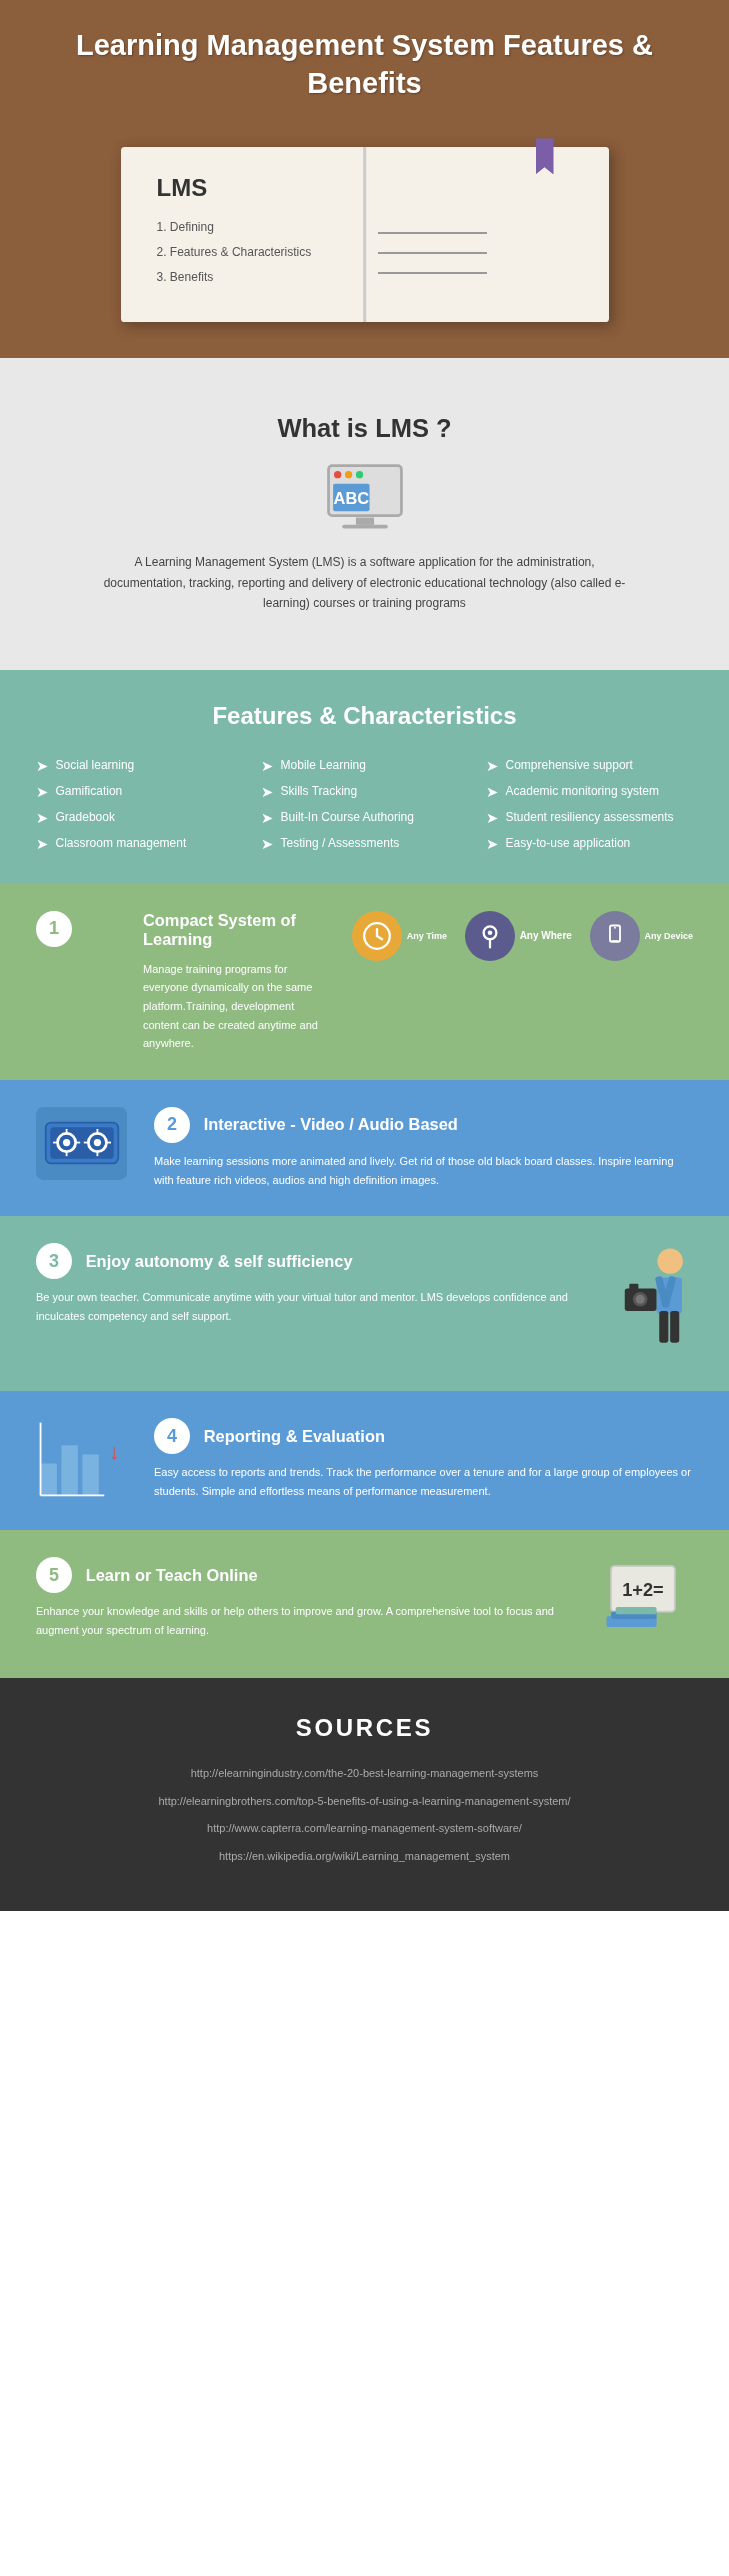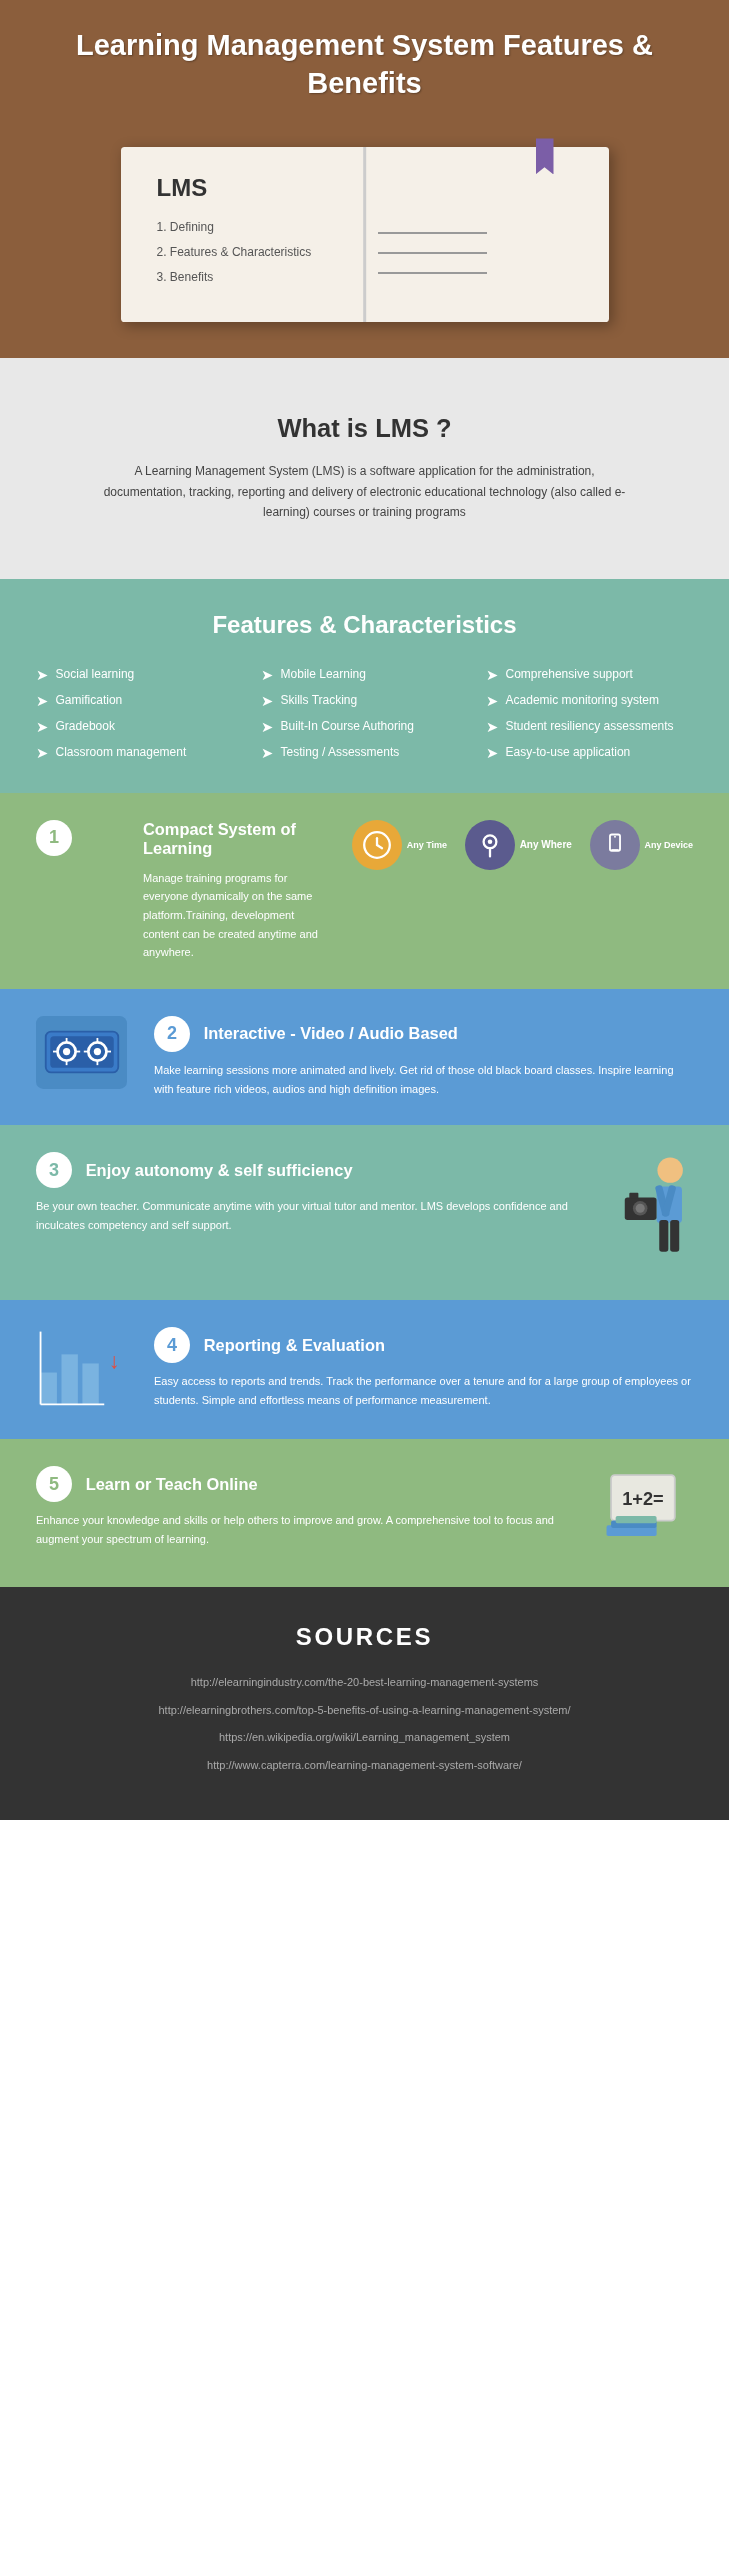--- a/index.html
+++ b/index.html
@@ -358,20 +358,32 @@
       <div class="book-line"></div>
       <div class="book-line"></div>
       <div class="book-line"></div>
     </div>
   </div>
 </div>
 
 <div class="what-section">
   <h2>What is LMS ?</h2>
 
+  <div style="display:flex;justify-content:center;margin-bottom:18px;">
+    <svg width="82" height="73" viewBox="0 0 90 80">
+      <rect x="5" y="5" width="80" height="55" rx="4" fill="#ddd" stroke="#aaa" stroke-width="3"></rect>
+      <circle cx="15" cy="15" r="4" fill="#e74c3c"></circle>
+      <circle cx="27" cy="15" r="4" fill="#f39c12"></circle>
+      <circle cx="39" cy="15" r="4" fill="#2ecc71"></circle>
+      <rect x="10" y="25" width="40" height="30" rx="2" fill="#5b9bd5"></rect>
+      <text x="30" y="47" text-anchor="middle" font-size="18" font-weight="900" fill="#fff">ABC</text>
+      <rect x="35" y="62" width="20" height="8" fill="#aaa"></rect>
+      <rect x="20" y="70" width="50" height="4" rx="2" fill="#aaa"></rect>
+    </svg>
+  </div>
   <p>A Learning Management System (LMS) is a software application for the administration, documentation, tracking, reporting and delivery of electronic educational technology (also called e-learning) courses or training programs</p>
 </div>
 
 <div class="features-section">
   <h2>Features &amp; Characteristics</h2>
   <div class="features-grid">
 
     <div class="feature-item">
       <span class="feature-arrow">➤</span>
       <span>Social learning</span>
@@ -558,16 +570,16 @@
       <rect x="10" y="60" width="50" height="8" rx="2" fill="#4a8bc4"></rect>
       <rect x="15" y="55" width="45" height="8" rx="2" fill="#7cb9a8"></rect>
     </svg>
   </div>
 </div>
 
 <div class="sources-section">
   <h2>SOURCES</h2>
   <a class="source-link" href="#">http://elearningindustry.com/the-20-best-learning-management-systems</a>
   <a class="source-link" href="#">http://elearningbrothers.com/top-5-benefits-of-using-a-learning-management-system/</a>
+  <a class="source-link" href="#">http://www.capterra.com/learning-management-system-software/</a>
   <a class="source-link" href="#">https://en.wikipedia.org/wiki/Learning_management_system</a>
-  <a class="source-link" href="#">http://www.capterra.com/learning-management-system-software/</a>
 </div>
 
 
 </body></html>

